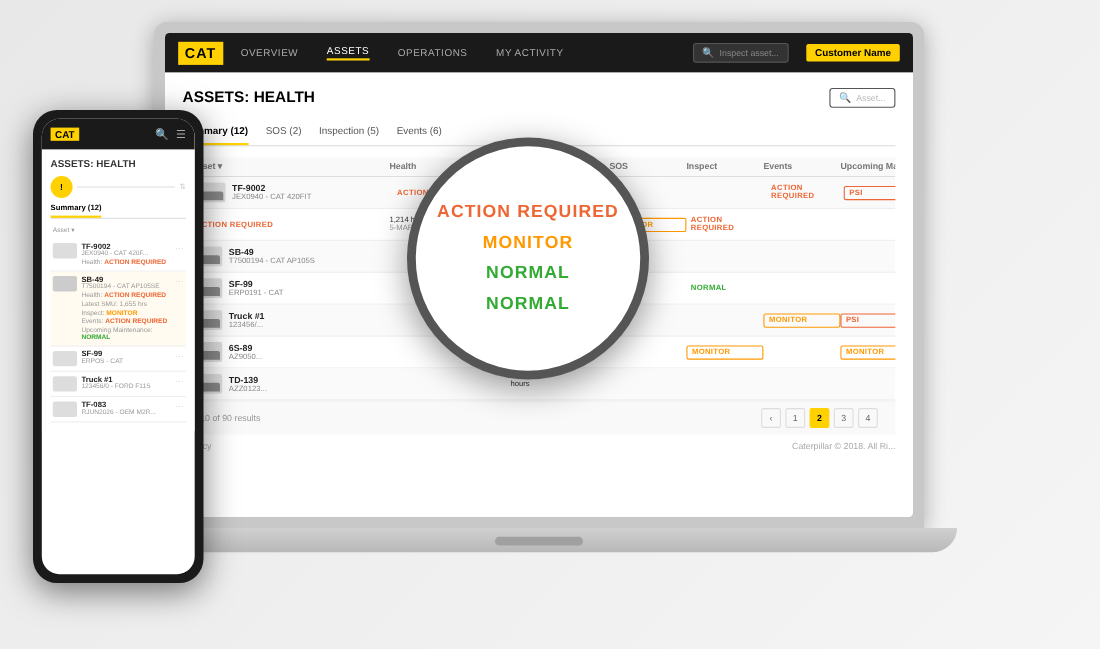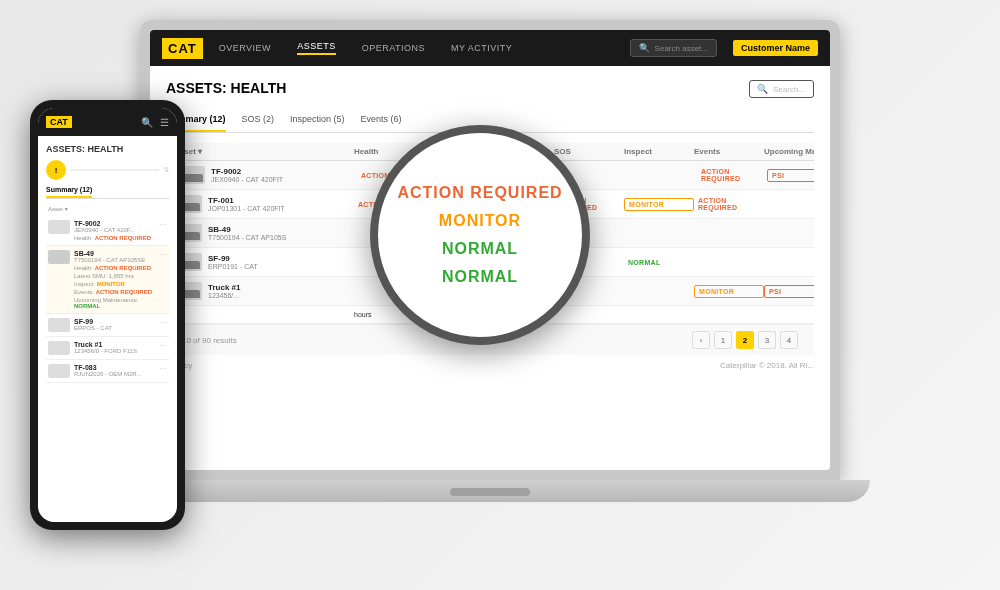--- a/index.html
+++ b/index.html
@@ -467,34 +467,34 @@
         <div class="cat-nav">
           <div class="cat-logo">CAT</div>
           <div class="nav-items">
             <span class="nav-item">OVERVIEW</span>
             <span class="nav-item active">ASSETS</span>
             <span class="nav-item">OPERATIONS</span>
             <span class="nav-item">MY ACTIVITY</span>
           </div>
           <div class="nav-search">
             <span>🔍</span>
-            <span style="font-size:8px;color:#888">Search asset...</span>
+            <span style="font-size:8px;color:#888">Inspect asset...</span>
           </div>
           <div class="nav-customer">Customer Name</div>
         </div>
 
         <div class="content">
           <div style="display:flex; align-items:flex-start; justify-content:space-between; margin-bottom:8px;">
             <div class="page-title">
               <span>ASSETS:</span>
               <span>HEALTH</span>
             </div>
             <div class="nav-search" style="margin-top:0; background:#fff;">
               <span>🔍</span>
-              <span style="font-size:8px;color:#bbb">Search...</span>
+              <span style="font-size:8px;color:#bbb">Asset...</span>
             </div>
           </div>
           <div class="tabs">
             <span class="tab active">Summary (12)</span>
             <span class="tab">SOS (2)</span>
             <span class="tab">Inspection (5)</span>
             <span class="tab">Events (6)</span>
           </div>
 
           <div class="table-wrap">
@@ -523,27 +523,20 @@
                   <div class="smu-date">5-MAR-2018</div>
                 </div>
               <span></span>
               <span></span>
               <span class="badge badge-action">ACTION REQUIRED</span>
               <span class="badge badge-psi">PSI</span>
               <span></span>
             </div>
 
             <div class="table-row">
-              <div class="asset-cell">
-                <div class="asset-thumb"></div>
-                <div class="asset-info">
-                  <span class="asset-id">TF-001</span>
-                  <span class="asset-sub">JOP01301 - CAT 420FIT</span>
-                </div>
-              </div>
               <span class="badge badge-action">ACTION REQUIRED</span>
               <div>
                   <div class="smu-cell">1,214 hours</div>
                   <div class="smu-date">5-MAR-2018</div>
                 </div>
               <span class="badge badge-action">ACTION REQUIRED</span>
               <span class="badge badge-monitor">MONITOR</span>
               <span class="badge badge-action">ACTION REQUIRED</span>
               <span></span>
               <span></span>
@@ -602,22 +595,47 @@
                   <div class="smu-cell">90 miles</div>
                   <div class="smu-date">5-MAR-2018</div>
                 </div>
               <span></span>
               <span></span>
               <span class="badge badge-monitor">MONITOR</span>
               <span class="badge badge-psi">PSI</span>
               <span></span>
             </div>
 
-
             <div class="table-row">
+              <div class="asset-cell">
+                <div class="asset-thumb"></div>
+                <div class="asset-info">
+                  <span class="asset-id">6S-89</span>
+                  <span class="asset-sub">AZ9050...</span>
+                </div>
+              </div>
+              <span></span>
+              <div>
+                  <div class="smu-cell">hours</div>
+                </div>
+              <span></span>
+              <span class="badge badge-monitor">MONITOR</span>
+              <span></span>
+              <span class="badge badge-monitor">MONITOR</span>
+              <span></span>
+            </div>
+
+            <div class="table-row">
+              <div class="asset-cell">
+                <div class="asset-thumb"></div>
+                <div class="asset-info">
+                  <span class="asset-id">TD-139</span>
+                  <span class="asset-sub">AZZ0123...</span>
+                </div>
+              </div>
               <span></span>
               <div>
                   <div class="smu-cell">hours</div>
                 </div>
               <span></span>
               <span></span>
               <span></span>
               <span></span>
               <span></span>
             </div>

